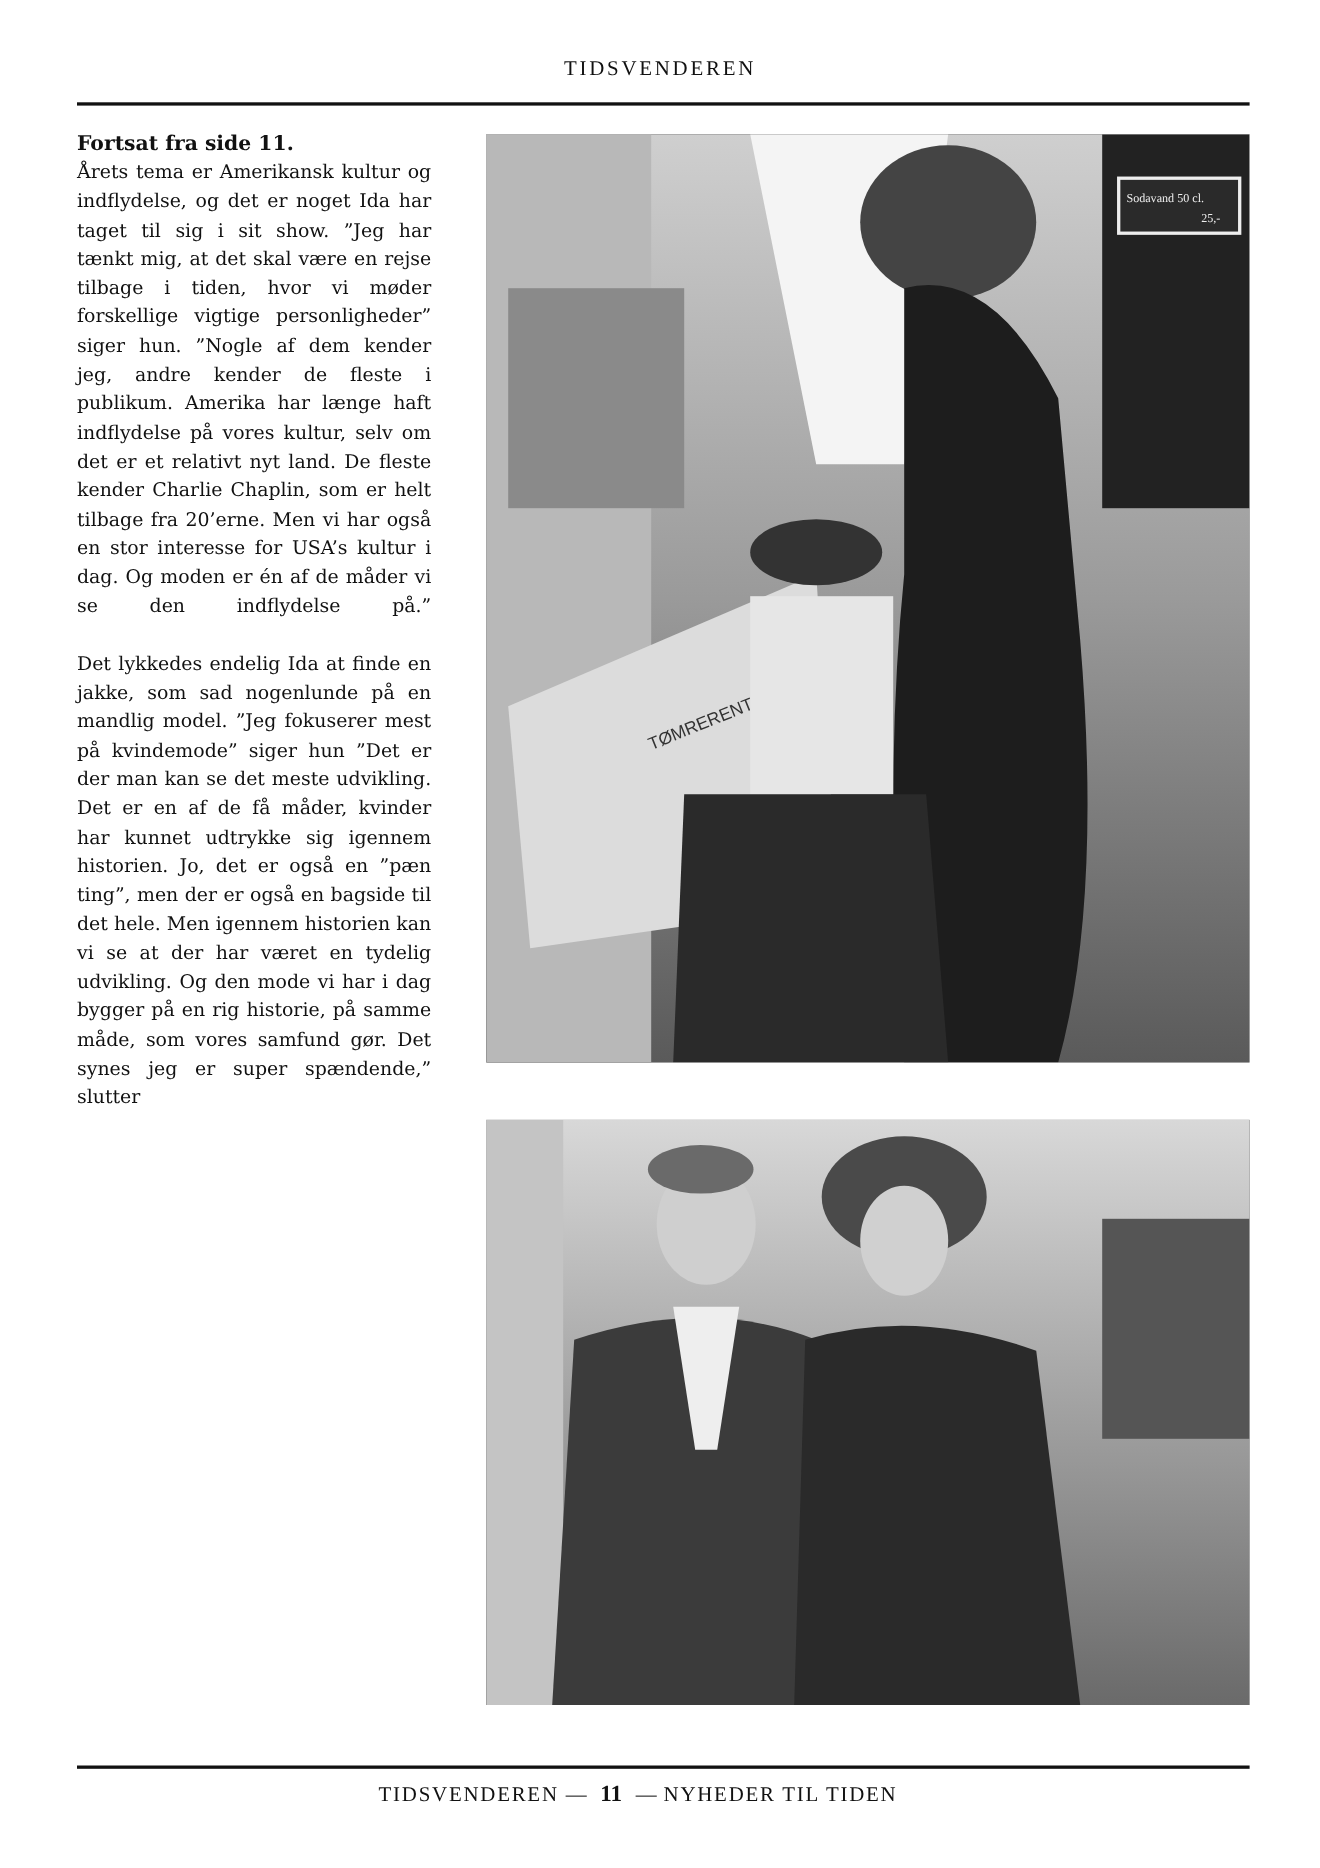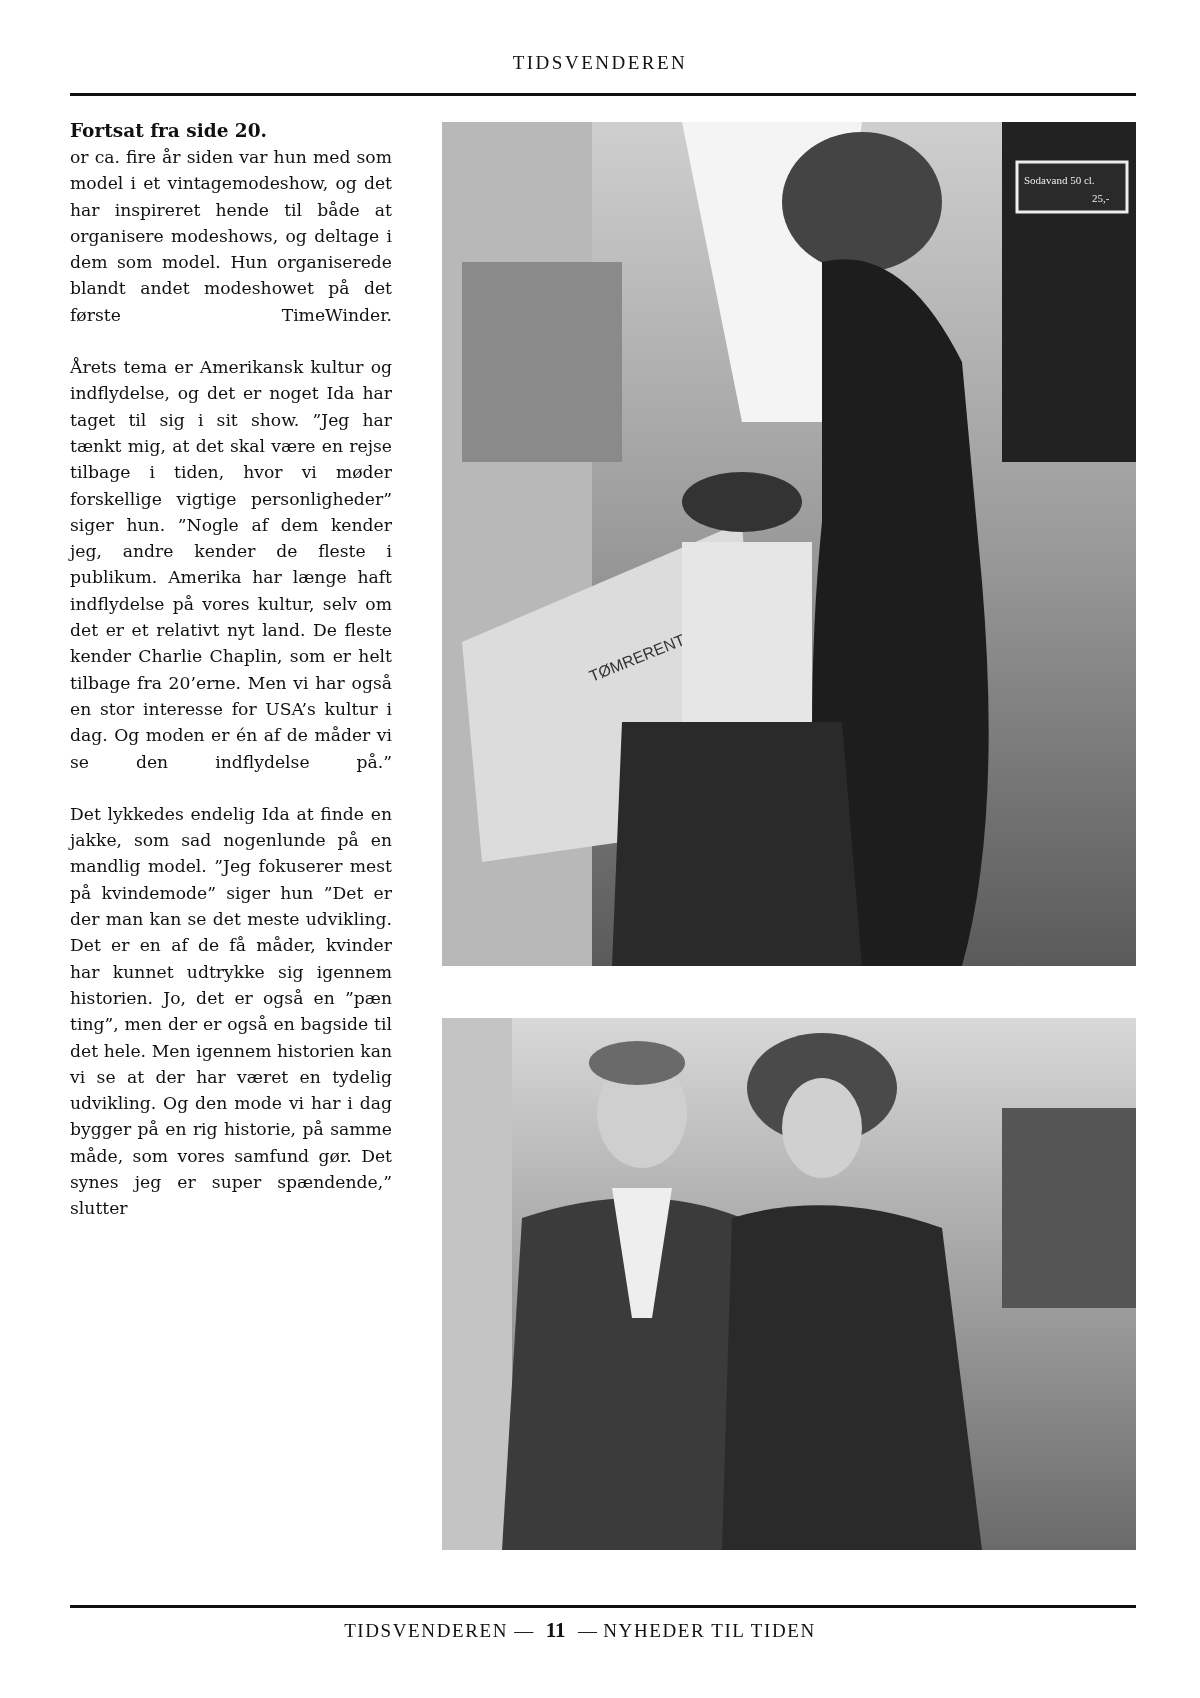--- a/index.html
+++ b/index.html
@@ -23,22 +23,21 @@
   .footer .num { font-weight:bold; font-size:21px; letter-spacing:0; margin:0 6px; }
   .footer .dash { letter-spacing:0; }
 </style>
 </head>
 <body>
 
 <div class="masthead">TIDSVENDEREN</div>
 <div class="rule top"></div>
 
 <div class="col">
-  <h2>Fortsat fra side 20.</h2>
-  <p>or ca. fire år siden var hun med som model i et vintagemode­show, og det har inspireret hen­de til både at organisere mode­shows, og deltage i dem som model. Hun organiserede blandt andet modeshowet på det første TimeWinder.</p>
+  <h2>Fortsat fra side 11.</h2>
   <p>Årets tema er Amerikansk kul­tur og indflydelse, og det er no­get Ida har taget til sig i sit show. ”Jeg har tænkt mig, at det skal være en rejse tilbage i tiden, hvor vi møder forskellige vig­tige personligheder” siger hun. ”Nogle af dem kender jeg, andre kender de fleste i publikum. Amerika har længe haft indflydelse på vores kultur, selv om det er et relativt nyt land. De fleste kender Charlie Chap­lin, som er helt tilbage fra 20’erne. Men vi har også en stor interesse for USA’s kultur i dag. Og moden er én af de måder vi se den indflydelse på.”</p>
   <p>Det lykkedes endelig Ida at finde en jakke, som sad nogen­lunde på en mandlig model. ”Jeg fokuserer mest på kvindemode” siger hun ”Det er der man kan se det meste udvikling. Det er en af de få måder, kvinder har kunnet udtrykke sig igennem historien. Jo, det er også en ”pæn ting”, men der er også en bagside til det hele. Men ig­ennem historien kan vi se at der har været en tydelig udvikling. Og den mode vi har i dag bygger på en rig historie, på samme måde, som vores samfund gør. Det syn­es jeg er super spændende,” slutter</p>
 </div>
 
 <div class="photo p1">
   <svg viewBox="0 0 694 844" preserveAspectRatio="none">
     <defs>
       <linearGradient id="g1" x1="0" y1="0" x2="0" y2="1">
         <stop offset="0" stop-color="#cfcfcf"></stop>
           <stop offset="0.5" stop-color="#9a9a9a"></stop>

